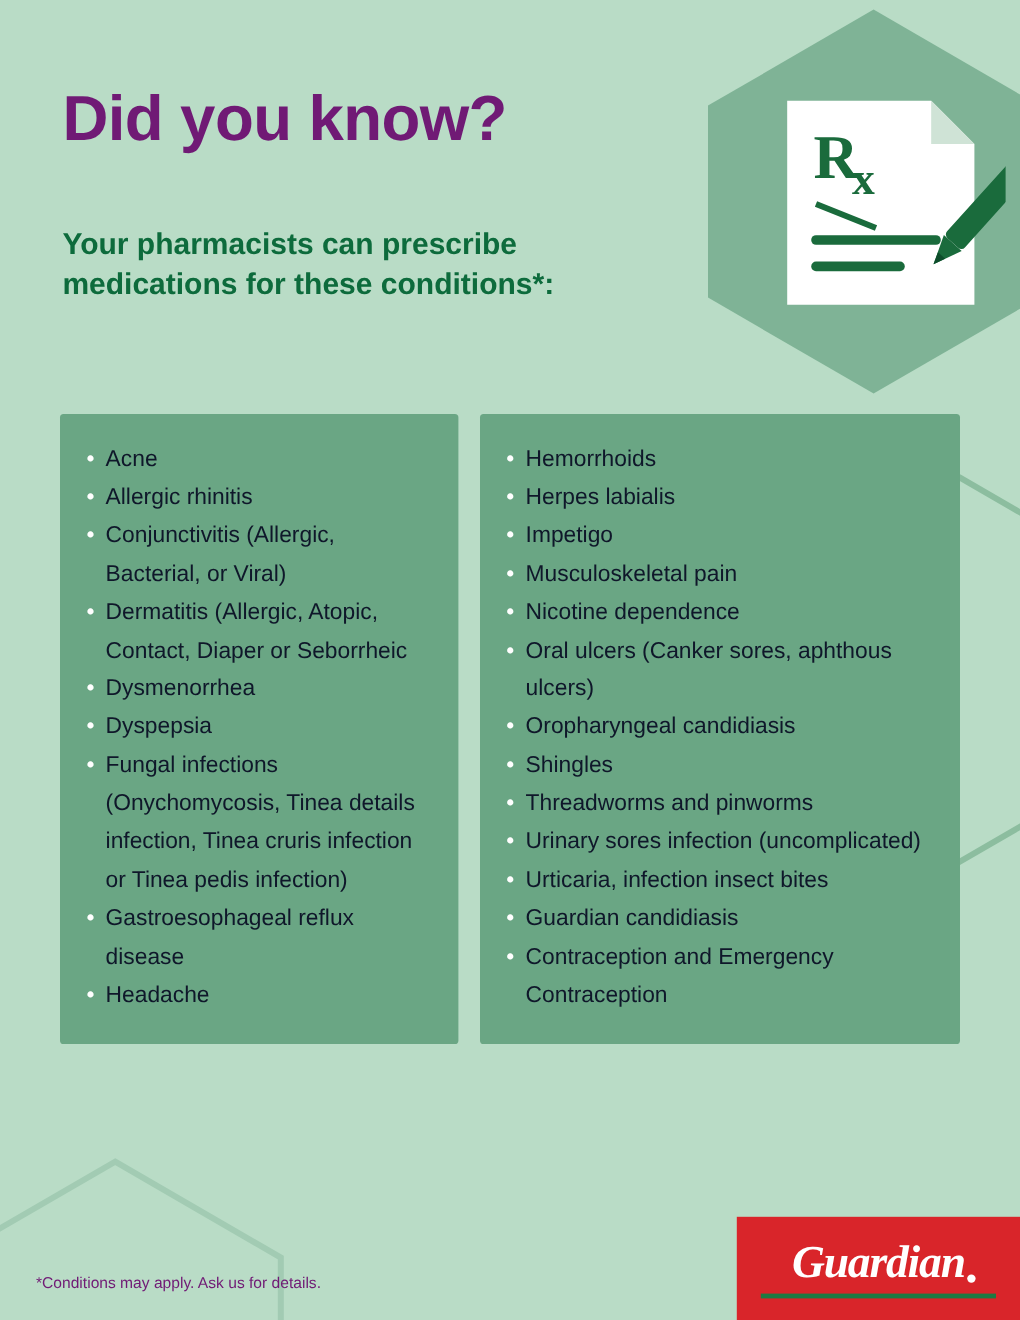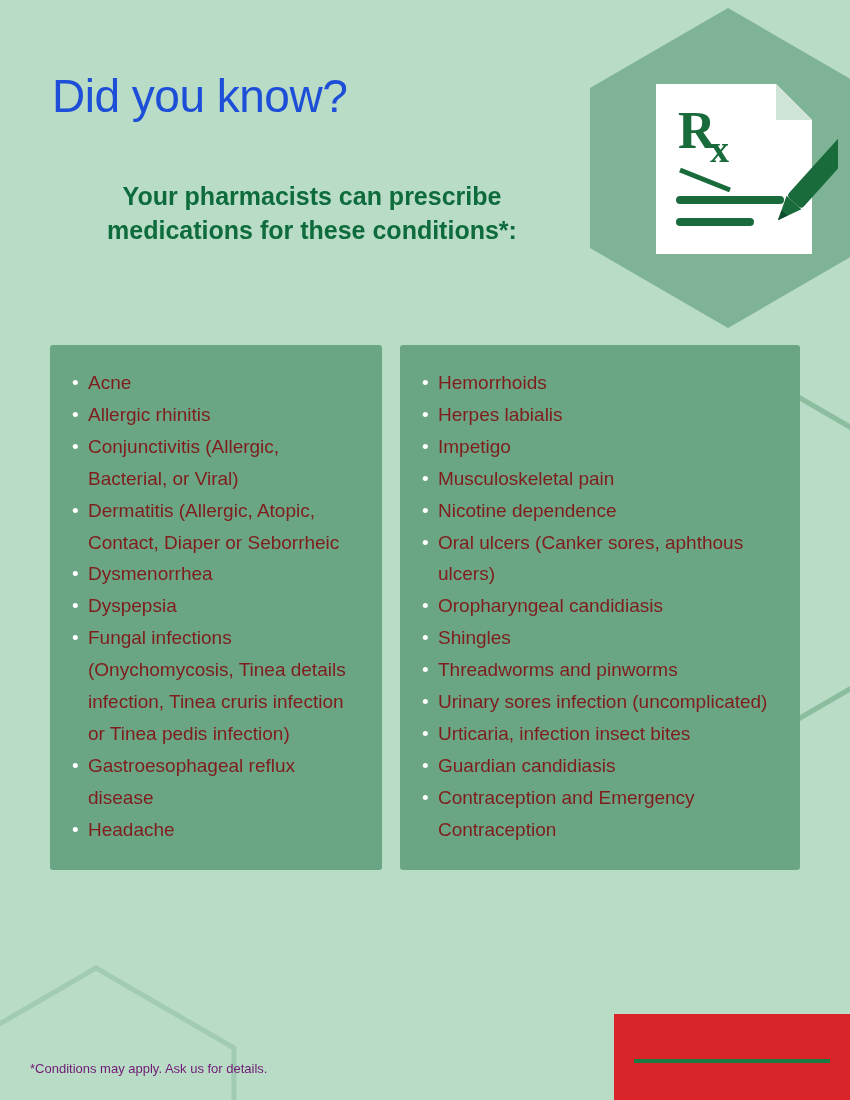--- a/index.html
+++ b/index.html
@@ -24,35 +24,34 @@
   }
 
   
   .header {
     position: absolute;
     top: 72px;
     left: 52px;
     width: 560px;
   }
   .title {
-    font-size: 46px;
-    font-weight: normal;
-    color: #1d4ed8;
+    font-size: 53px;
+    font-weight: bold;
+    color: #701a75;
     letter-spacing: -0.5px;
     line-height: 1.05;
     margin: 0;
   }
   .subtitle {
     margin: 60px 0 0 0;
     font-size: 25px;
     font-weight: bold;
     color: #0d6b3c;
     line-height: 1.35;
     max-width: 520px;
-    text-align: center;
   }
 
   
   .rx-art {
     position: absolute;
     top: 78px;
     left: 648px;
     width: 190px;
     height: 190px;
   }
@@ -76,21 +75,21 @@
   .col-left { width: 366px; }
   .col-right { width: 442px; }
 
   ul.cond-list {
     list-style: none;
     margin: 0;
     padding: 0;
   }
   ul.cond-list li {
     position: relative;
-    color: #7f1d1d;
+    color: #0f172a;
     font-size: 19px;
     line-height: 1.68;
     padding-left: 18px;
     margin-bottom: 0px;
   }
   ul.cond-list li::before {
     content: "•";
     position: absolute;
     left: 2px;
     top: 0;
@@ -217,14 +216,18 @@
       <li>Urticaria, infection insect bites</li>
       <li>Guardian candidiasis</li>
       <li>Contraception and Emergency Contraception</li>
     </ul>
   </div>
 </div>
 
 <div class="footnote">*Conditions may apply. Ask us for details.</div>
 
 <div class="logo">
+  <div class="logo-word">
+    <span>Guardian</span>
+    <span class="dot"></span>
+  </div>
   <div class="logo-rule"></div>
 </div>
 
 </body></html>

